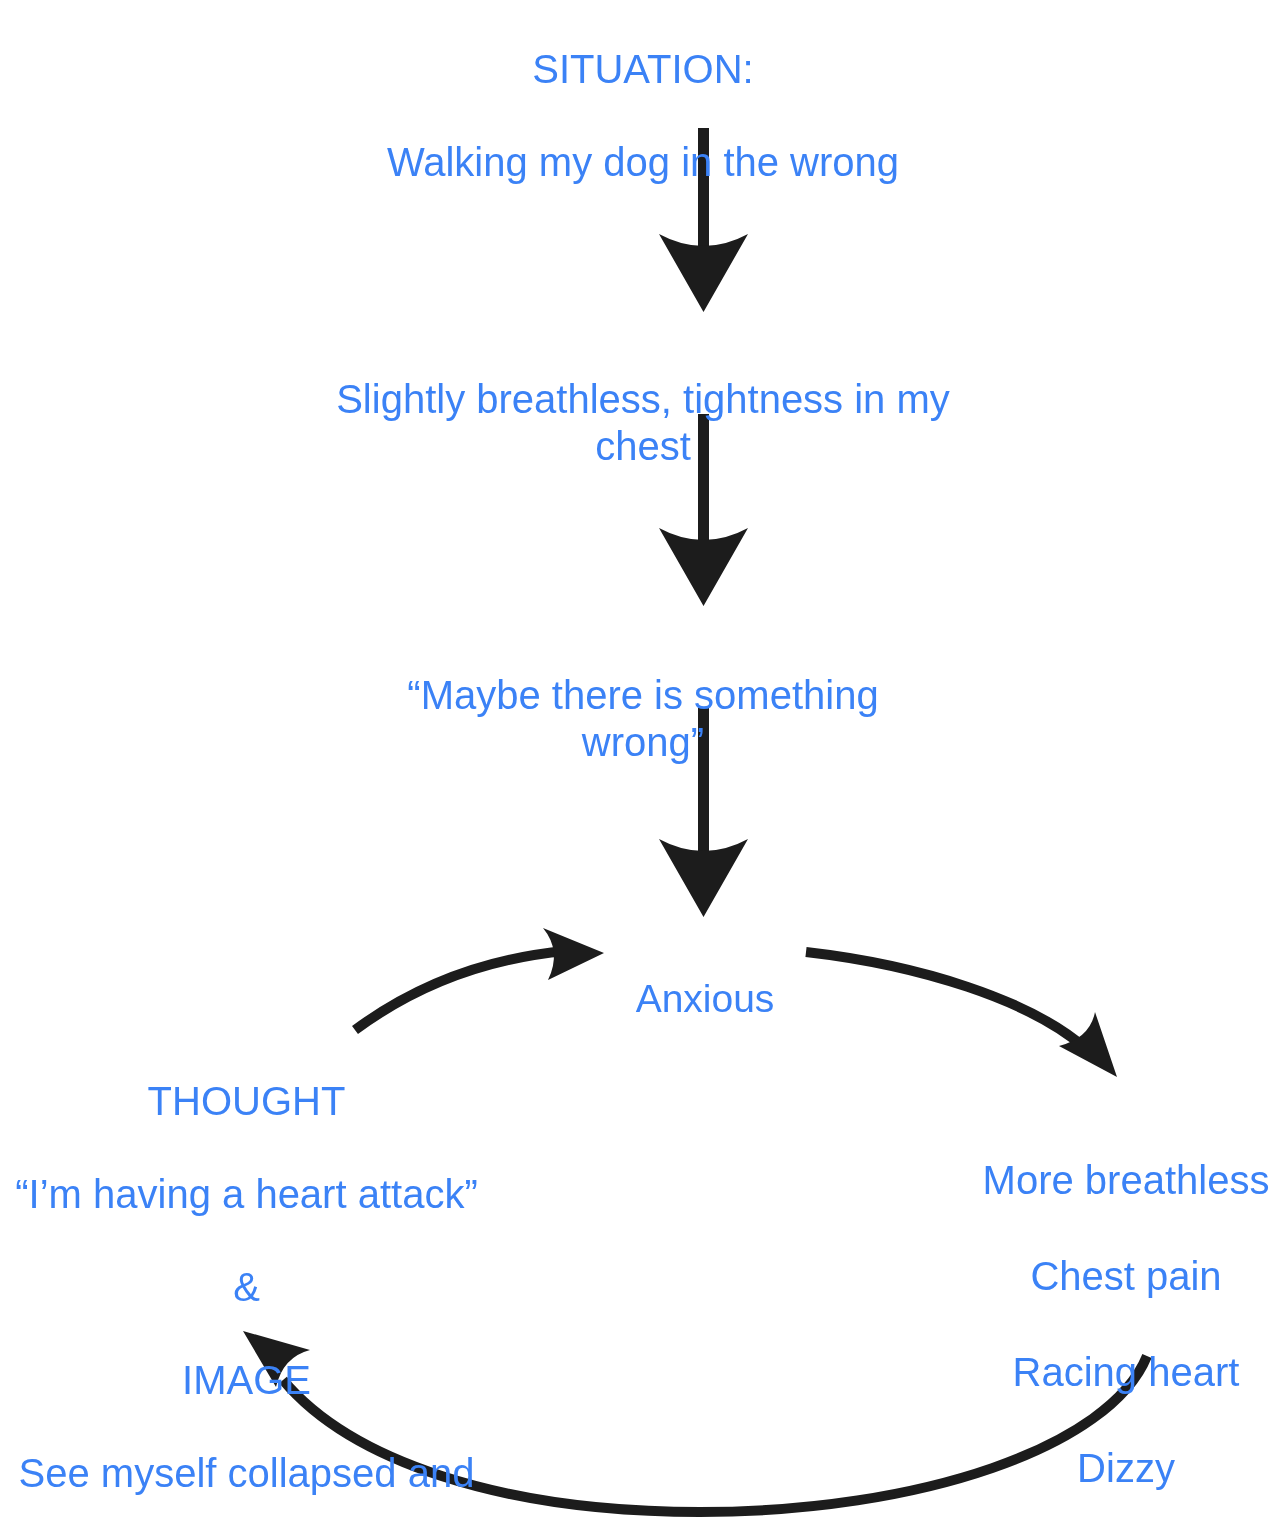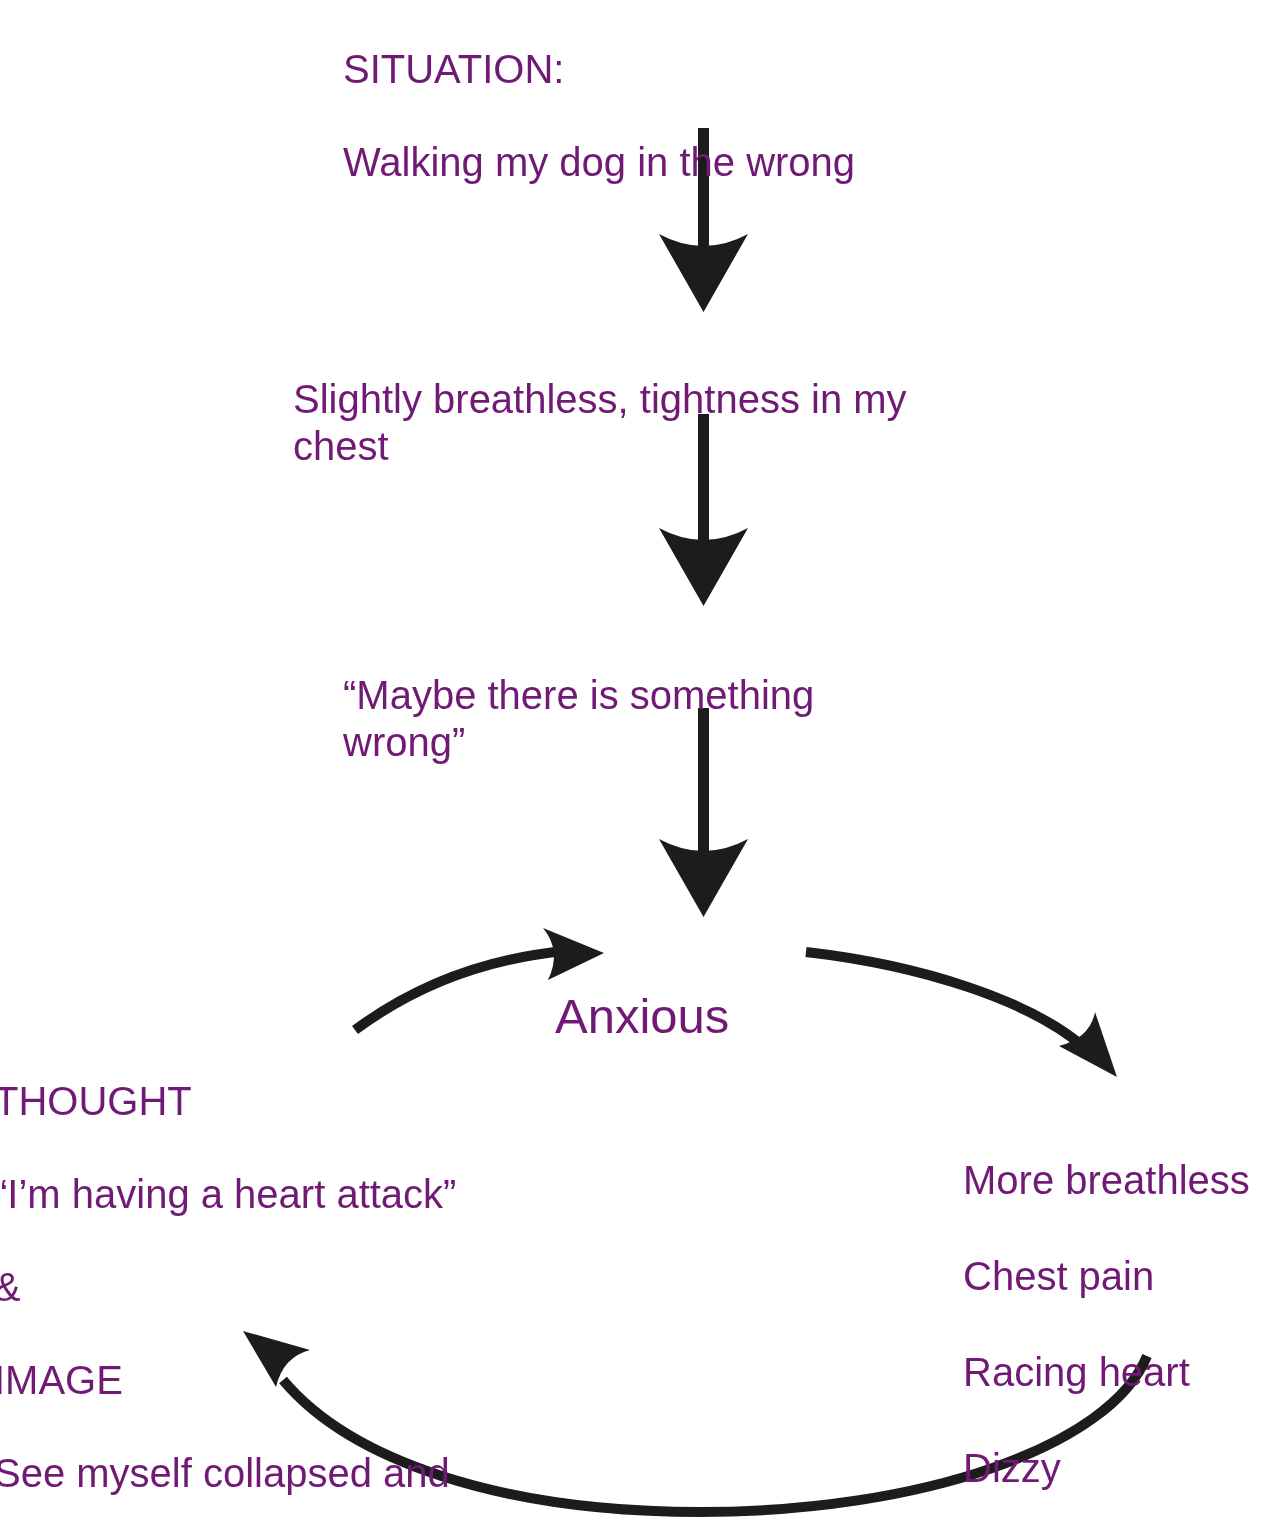--- a/index.html
+++ b/index.html
@@ -19,23 +19,23 @@
   #arrow-layer {
     position: absolute;
     left: 0;
     top: 0;
     width: 1286px;
     height: 1520px;
     pointer-events: none;
   }
   .node {
     position: absolute;
-    text-align: left;
+    text-align: center;
     line-height: 1.16;
-    color: #701a75;
+    color: #3b82f6;
     white-space: pre-line;
   }
   
   #node-situation {
     left: 343px;
     top: 0px;
     width: 600px;
     font-size: 40px;
   }
 
@@ -48,21 +48,21 @@
   #node-thought-early {
     left: 343px;
     top: 626px;
     width: 600px;
     font-size: 40px;
   }
   #node-anxious {
     left: 555px;
     top: 931px;
     width: 300px;
-    font-size: 49px;
+    font-size: 39px;
   }
   
   #node-thought-image {
     left: -6px;
     top: 1032px;
     width: 505px;
     font-size: 40px;
     line-height: 1.16;
   }
   #node-symptoms {

